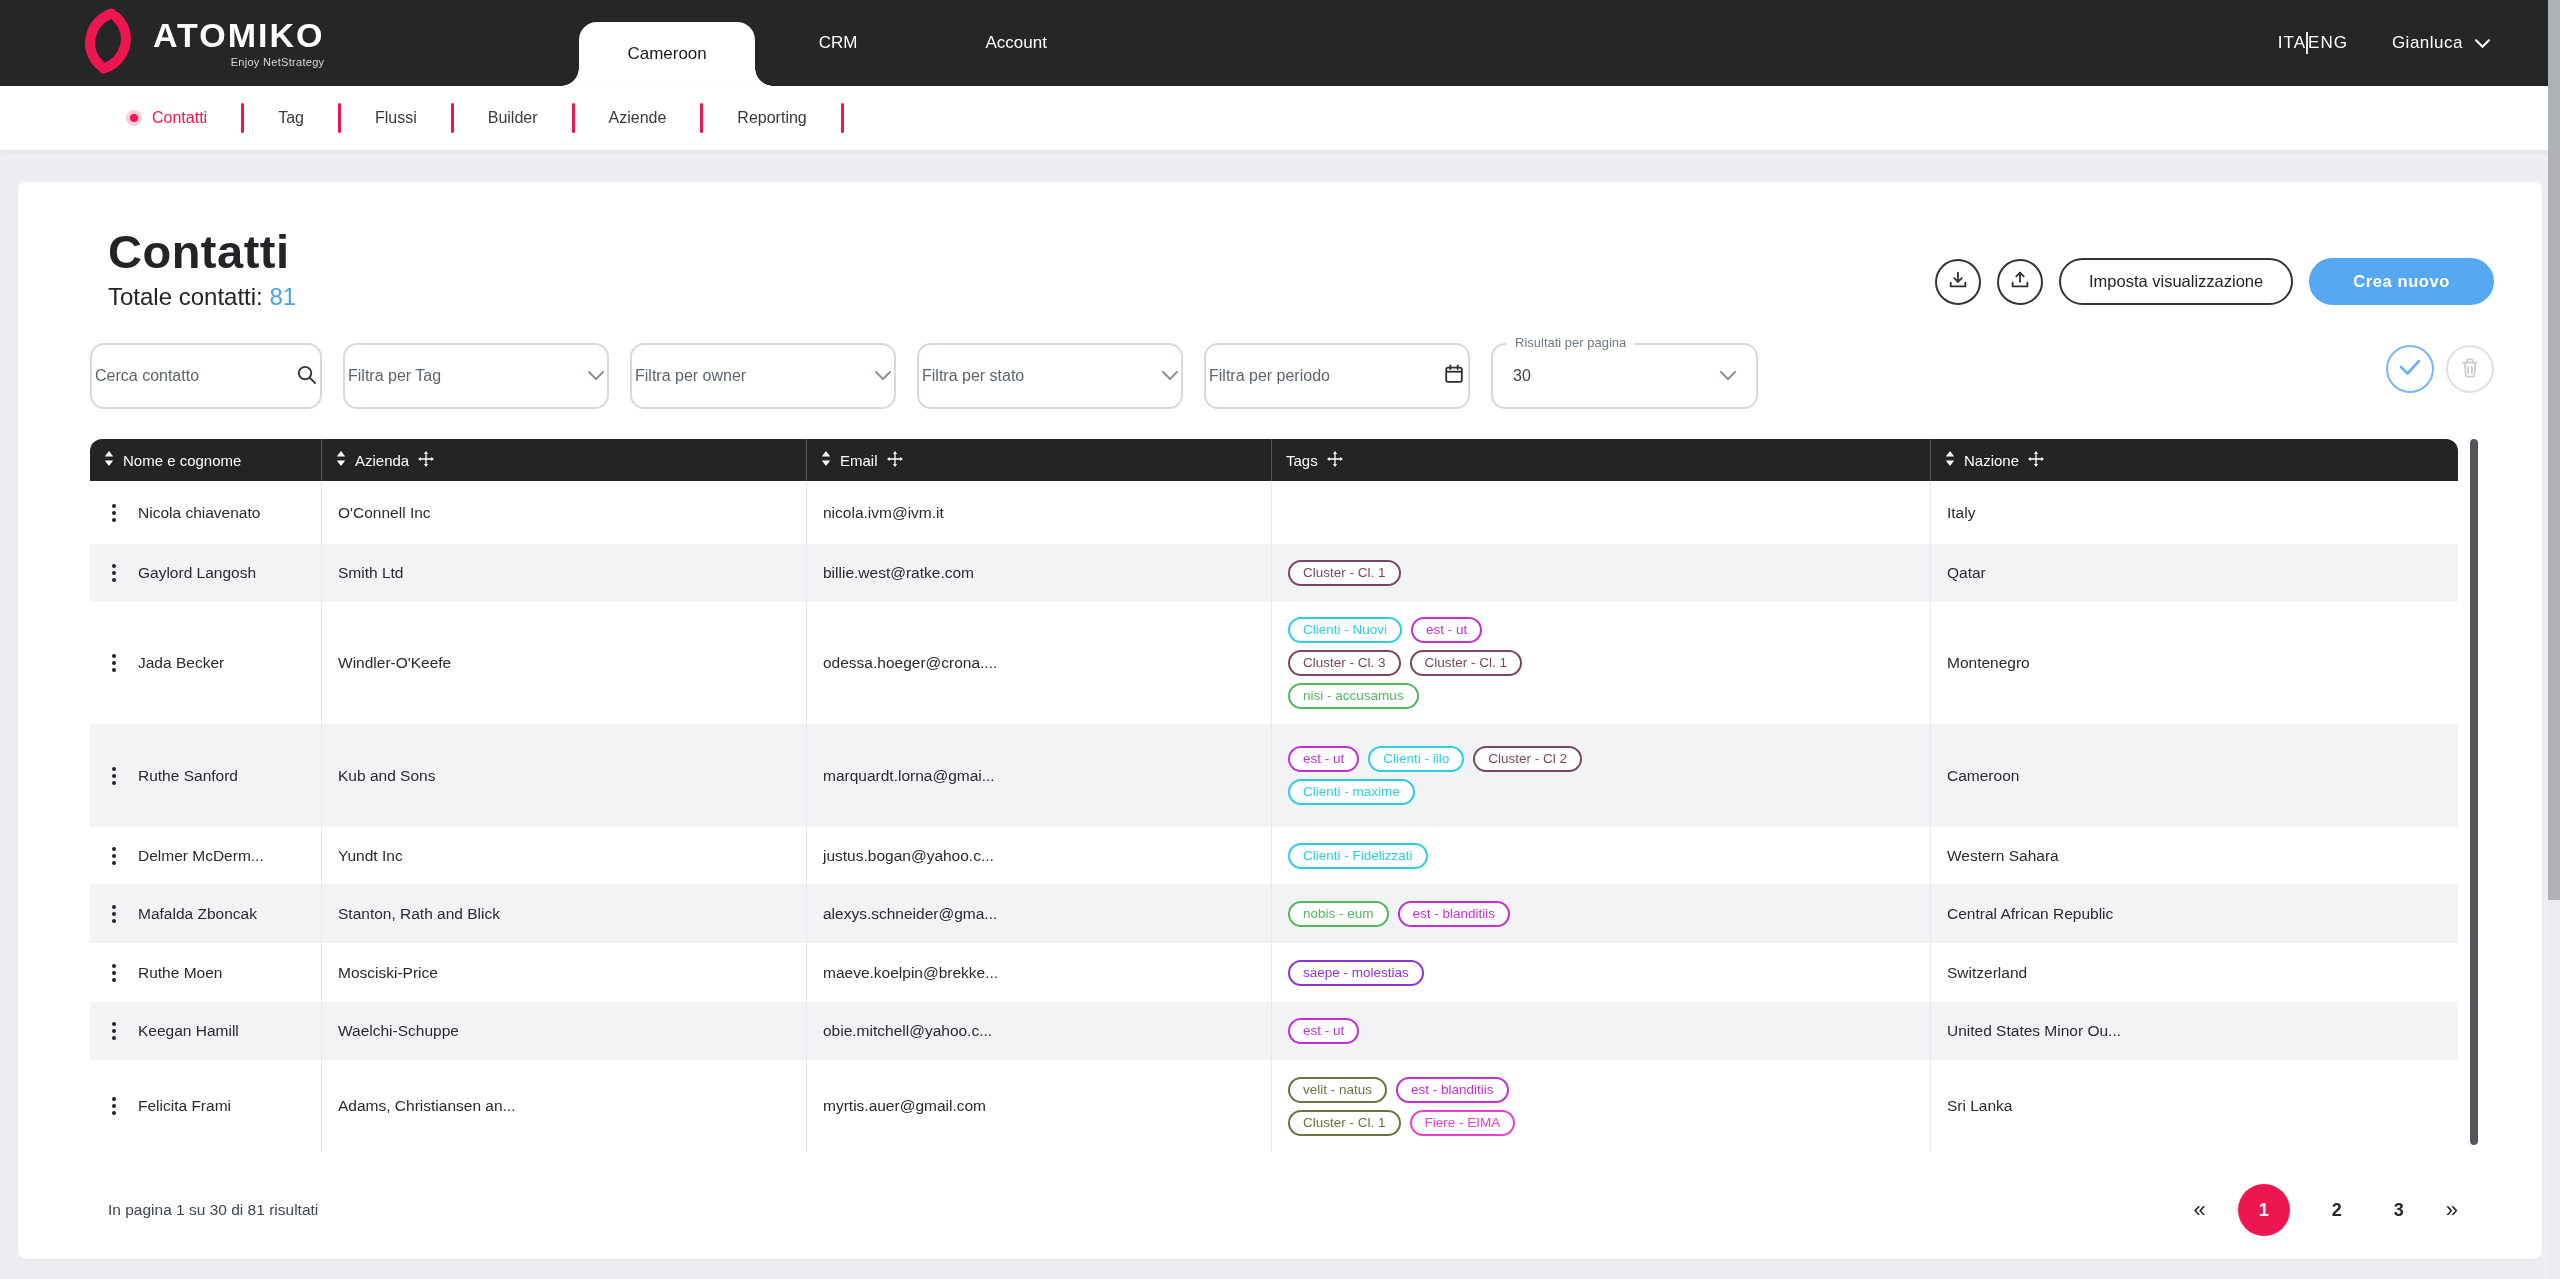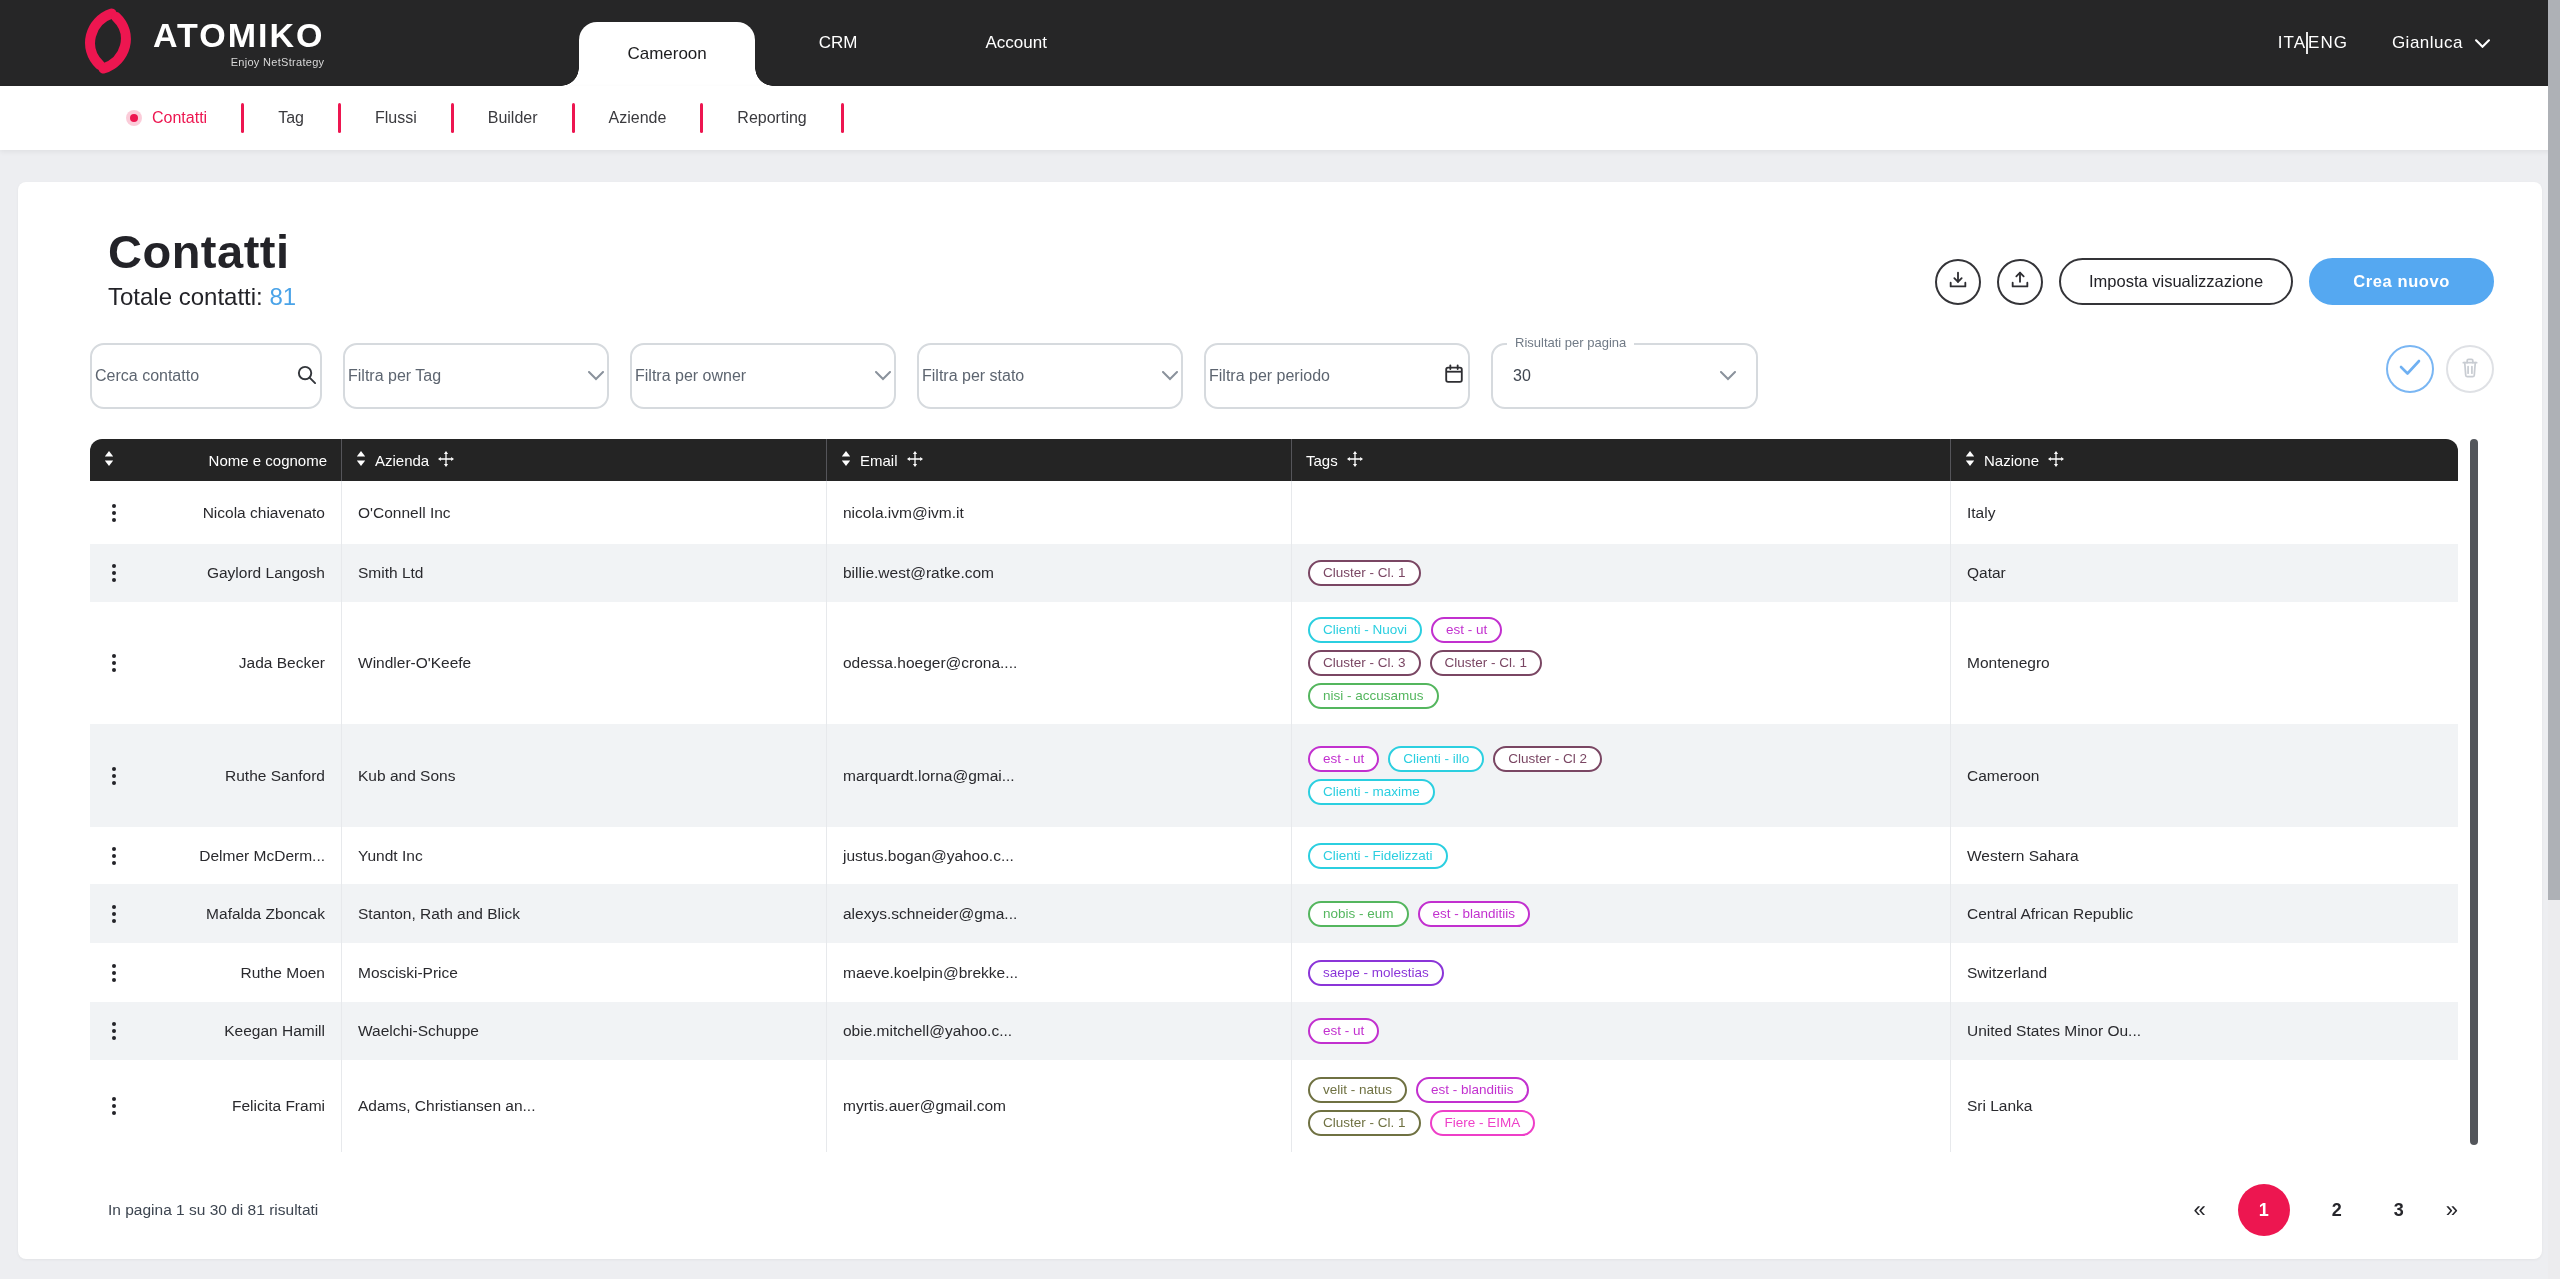--- a/index.html
+++ b/index.html
@@ -63,21 +63,21 @@
   
   .table-wrap { position:relative; margin-top:30px; width:2368px; }
   .ctable { width:2368px; border-radius:12px; overflow:hidden; }
   .thead { display:flex; height:42px; background:#242424; }
   .th { display:flex; align-items:center; gap:9px; padding:0 14px; color:#fff; font-size:15px; border-right:1px solid #55555a; }
   .th:last-child { border-right:none; }
   .trow { display:flex; align-items:stretch; background:#fff; }
   .trow.alt { background:#f1f3f5; }
   .td { display:flex; align-items:center; padding:0 16px; font-size:15.5px; color:#2a2a2e; border-right:1px solid #e7e9ec; overflow:hidden; white-space:nowrap; }
   .td:last-child { border-right:none; }
-  .c1 { width:252px;justify-content:space-between; } .c2 { width:485px; } .c3 { width:465px; } .c4 { width:659px; } .c5 { width:493px; }
+  .c1 { width:232px; } .c2 { width:485px; } .c3 { width:465px; } .c4 { width:659px; } .c5 { width:493px; }
   .kebab { display:flex; flex-direction:column; gap:3px; margin-right:16px; cursor:pointer; padding:4px 6px; }
   .kebab i { width:4px; height:4px; border-radius:50%; background:#232328; display:block; }
   .tags-cell { flex-direction:column; align-items:flex-start; justify-content:center; gap:7px; padding:12px 16px; }
   .tag-line { display:flex; gap:9px; }
   .pill { border:2px solid; border-radius:999px; padding:3px 13px 4px; font-size:13.5px; background:#fff; white-space:nowrap; }
 
   .vscroll { position:absolute; top:0; right:-20px; width:8px; height:100%; }
   .vscroll .thumb { width:8px; height:99%; background:#53565b; border-radius:4px; }
 
   

